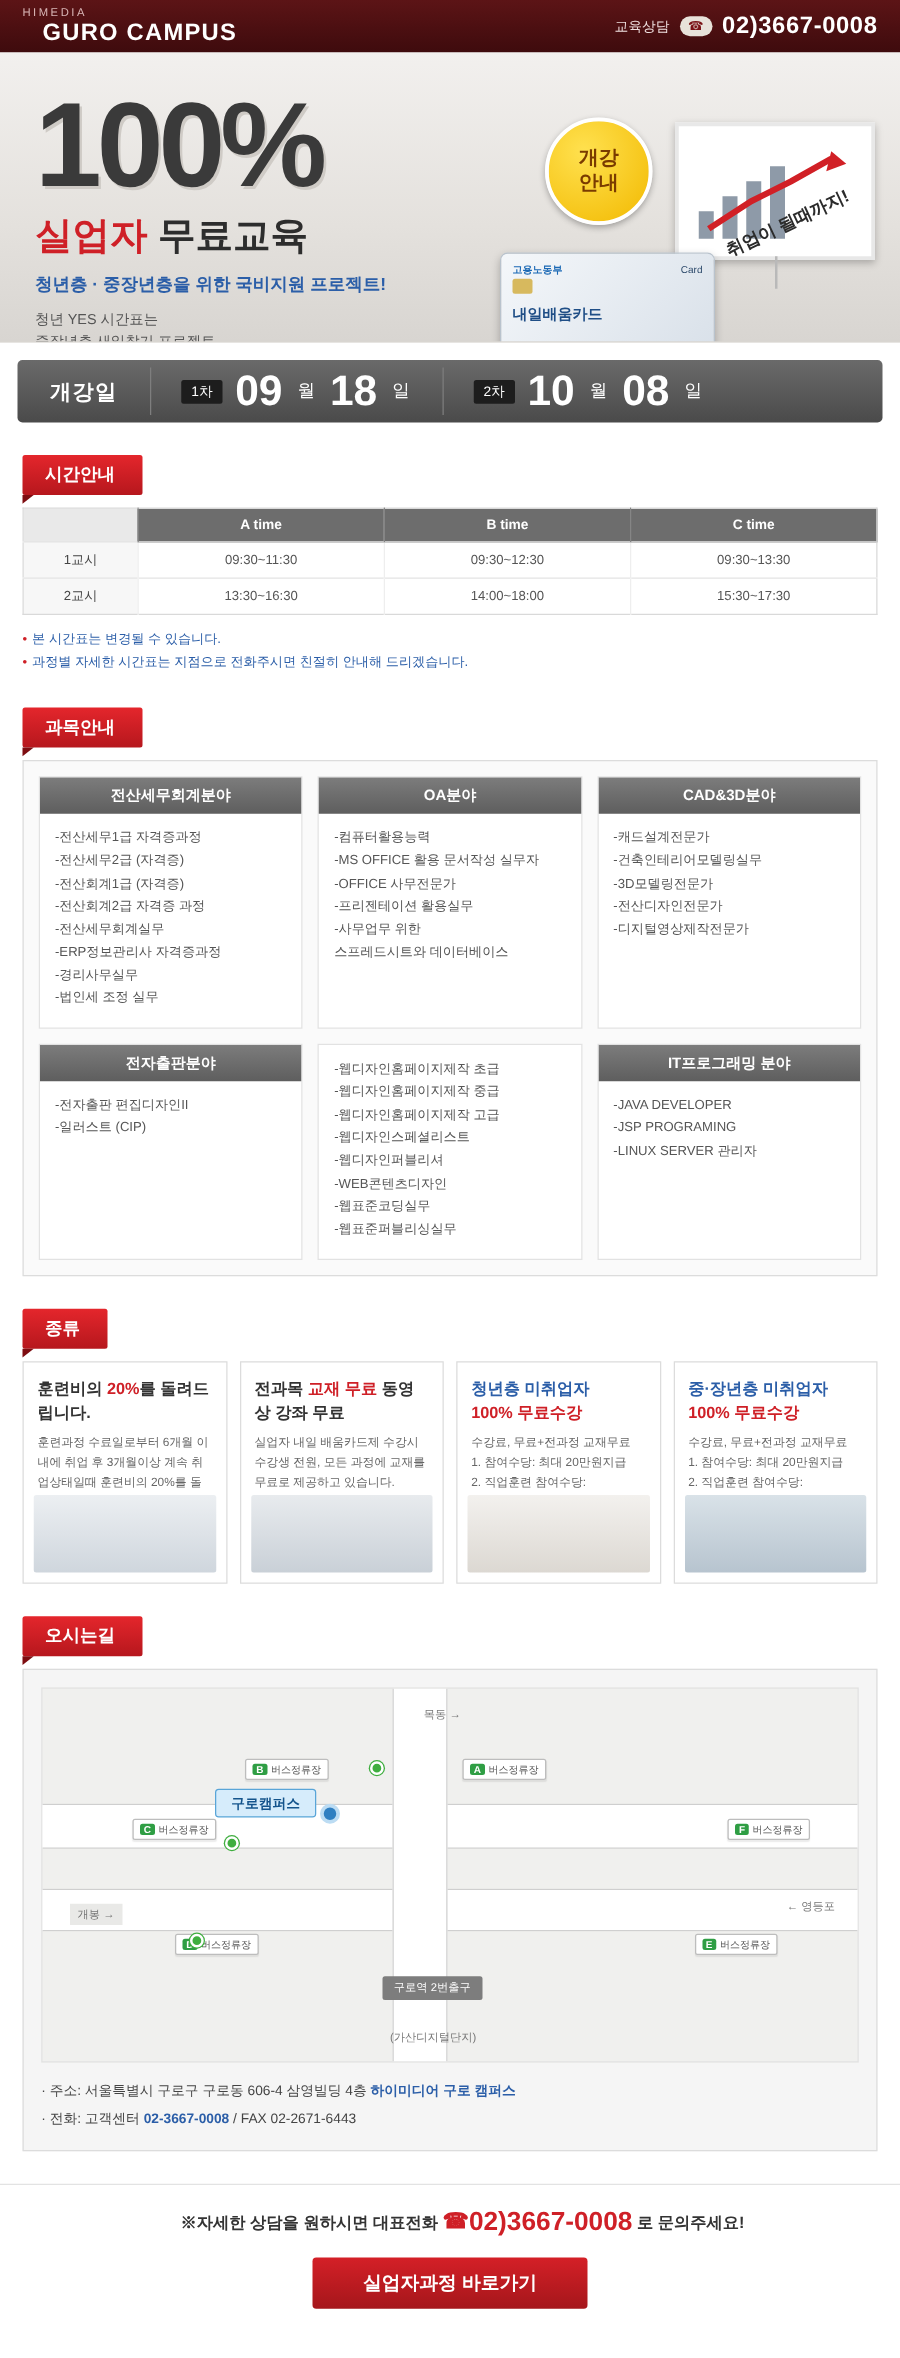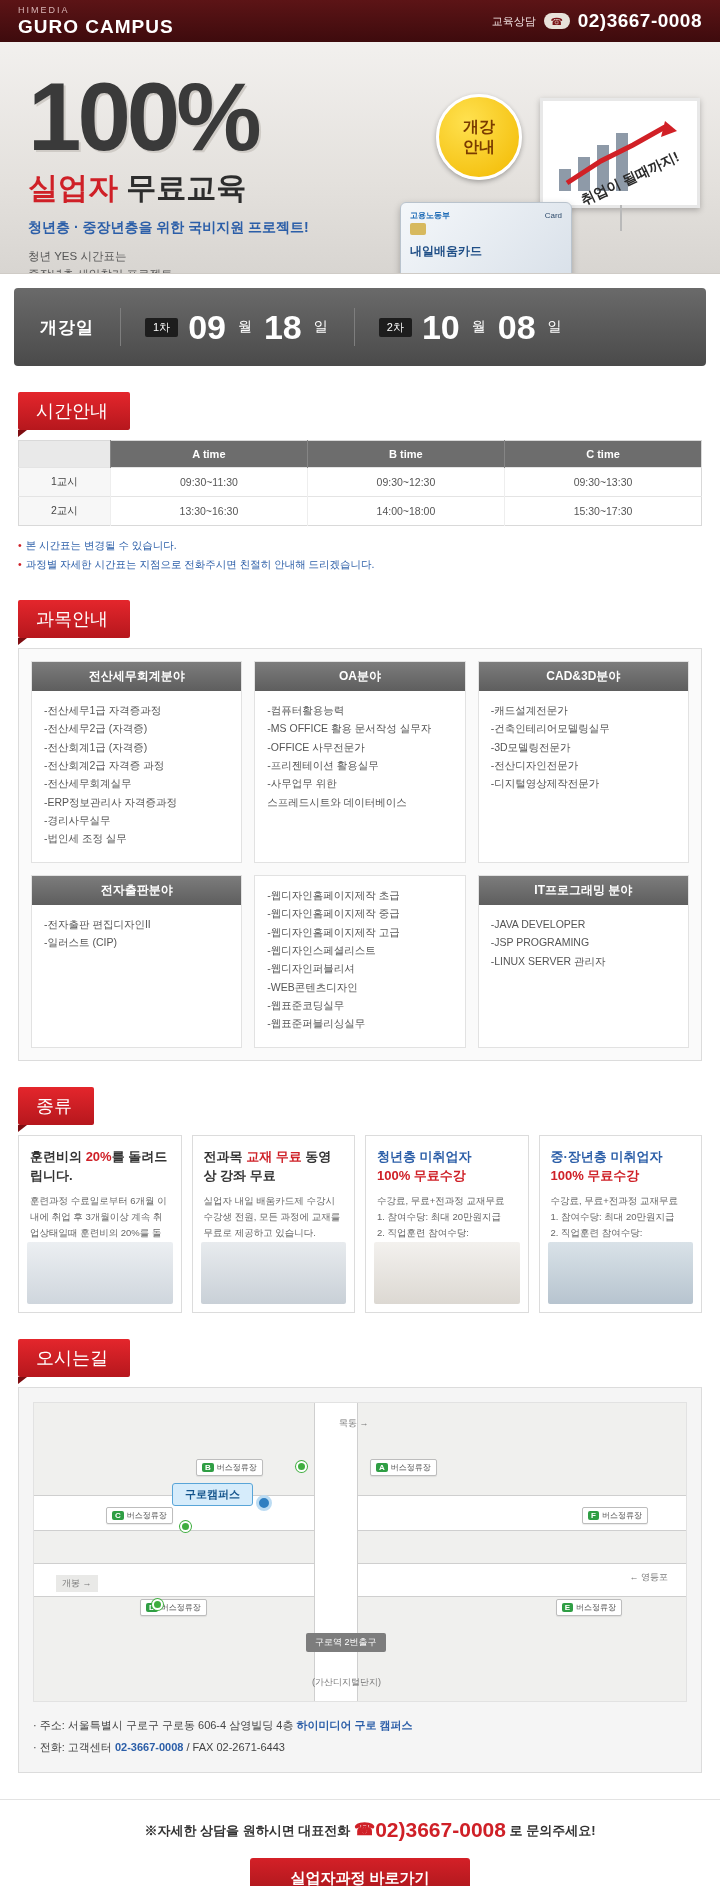--- a/index.html
+++ b/index.html
@@ -14,21 +14,21 @@
   
   .header {
     height: 42px;
     background: linear-gradient(#5c1416, #3e0b0d);
     display:flex; align-items:center; justify-content:space-between;
     padding: 0 18px;
     color:#fff;
   }
   .brand-wrap { display:flex; flex-direction:column; line-height:1; }
   .brand-small { font-size:9px; letter-spacing:2px; color:#d9b7b7; }
-  .brand-big { font-size:19px; font-weight:bold; letter-spacing:1px; color:#fff; margin-top:2px;}
+  .brand-big { font-size:19px; font-weight:bold; letter-spacing:1px; color:#fff; margin-top:2px;margin-left:16px;}
   .head-right { display:flex; align-items:center; gap:8px; }
   .head-label { font-size:11px; color:#eedede; }
   .phone-ico {
     width:26px;height:16px;border-radius:9px;background:#e8e2da;color:#7a1316;
     display:flex;align-items:center;justify-content:center;font-size:10px;
   }
   .head-phone { font-size:19px; font-weight:bold; letter-spacing:0.5px;}
 
   
   .hero {
@@ -77,37 +77,37 @@
     border:1px solid #b9c3cd; border-radius:6px; box-shadow:0 3px 7px rgba(0,0,0,.25);
     padding:7px 9px; font-size:8px; color:#2d4a6b;
   }
   .card .c-top { display:flex; justify-content:space-between; align-items:center;}
   .card .c-logo { font-size:8px; font-weight:bold; color:#1b69b5;}
   .card .c-title { font-size:12px; font-weight:bold; color:#1f4e86; margin-top:8px;}
   .card .c-chip { width:16px;height:12px;background:#d7b95e;border-radius:2px; margin-top:2px;}
 
   
   .datebar {
-    margin:14px 14px 0; height:78px;
+    margin:14px 14px 0; height:50px;
     background:linear-gradient(#6a6a6a,#4a4a4a);
     border-radius:4px; display:flex; align-items:center; color:#fff;
     position:relative;
   }
   .datebar .dlabel { font-size:17px; font-weight:bold; padding:0 26px; letter-spacing:1px;}
   .datebar .vline { width:1px;height:38px;background:#7e7e7e;}
   .dgroup { display:flex; align-items:center; gap:10px; padding:0 24px;}
   .dtag { background:#1d1d1d; color:#fff; font-size:11px; padding:2px 8px; border-radius:2px;}
   .dnum { font-size:34px; font-weight:bold; line-height:1;}
   .dunit { font-size:14px; font-weight:normal; margin:0 2px;}
 
   
   .flag {
     position:relative; display:inline-block; margin:26px 0 10px 18px;
     background:linear-gradient(#e4262c,#b6171d);
-    color:#fff; font-size:18px; font-weight:normal;
+    color:#fff; font-size:14px; font-weight:bold;
     padding:7px 22px 7px 18px; border-radius:2px;
   }
   .flag:after{
     content:""; position:absolute; left:0; bottom:-7px; border-width:7px 9px 0 0;
     border-style:solid; border-color:#7e0d11 transparent transparent transparent;
   }
   .section { padding:0 18px; }
 
   
   .tt { width:100%; border-collapse:collapse; font-size:10.5px; background:#fff;

